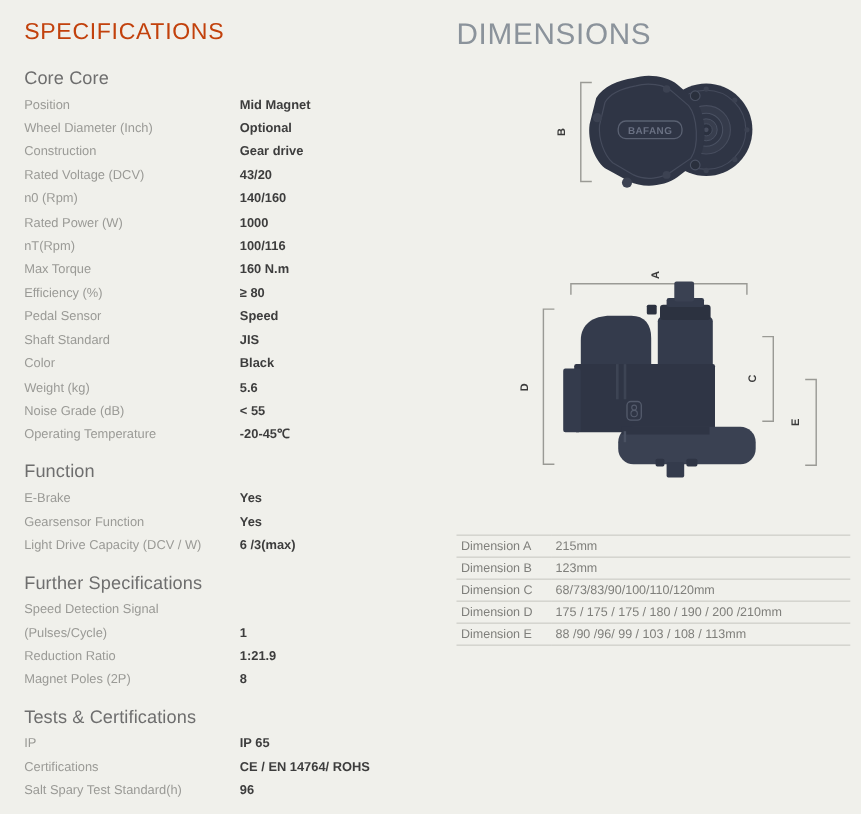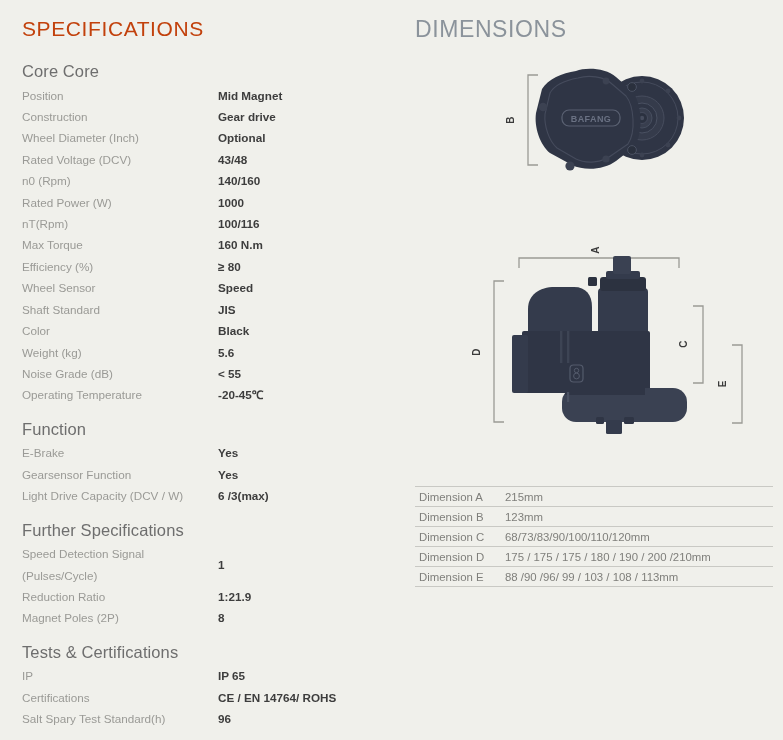--- a/index.html
+++ b/index.html
@@ -46,21 +46,21 @@
   .section-title {
     font-size: 16.5px;
     font-weight: 400;
     color: #6e6e6e;
     margin: 0 0 3px 0;
     line-height: 1.25;
     letter-spacing: 0.1px;
   }
   .spec-row {
     display: flex;
-    align-items: center;
+    align-items: flex-end;
     line-height: 21.4px;
     min-height: 21.4px;
   }
   .spec-label {
     width: 196px;
     flex: 0 0 196px;
     font-size: 11.7px;
     color: #9a9a96;
     font-weight: 400;
     padding-right: 4px;
@@ -80,21 +80,21 @@
     position: absolute;
     left: 410px;
     top: 0;
     width: 373px;
     height: 740px;
   }
   .dim-heading {
     position: absolute;
     left: 5px;
     top: 18px;
-    font-size: 23px;
+    font-size: 27px;
     font-weight: 400;
     color: #8b939b;
     letter-spacing: 0.6px;
     line-height: 1;
     margin: 0;
   }
   .figure {
     position: absolute;
   }
   #figure-top {
@@ -149,30 +149,30 @@
   <div class="spec-col">
     <h1 class="page-heading">SPECIFICATIONS</h1>
     <div id="spec-sections">
         <div class="section">
           <div class="section-title">Core Core</div>
           <div class="spec-row">
             <div class="spec-label">Position</div>
             <div class="spec-value">Mid Magnet</div>
           </div>
           <div class="spec-row">
+            <div class="spec-label">Wheel Diameter (Inch)</div>
+            <div class="spec-value">Optional</div>
+          </div>
+          <div class="spec-row">
             <div class="spec-label">Construction</div>
             <div class="spec-value">Gear drive</div>
           </div>
           <div class="spec-row">
-            <div class="spec-label">Wheel Diameter (Inch)</div>
-            <div class="spec-value">Optional</div>
-          </div>
-          <div class="spec-row">
             <div class="spec-label">Rated Voltage (DCV)</div>
-            <div class="spec-value">43/48</div>
+            <div class="spec-value">43/20</div>
           </div>
           <div class="spec-row">
             <div class="spec-label">n0 (Rpm)</div>
             <div class="spec-value">140/160</div>
           </div>
           <div class="spec-row">
             <div class="spec-label">Rated Power (W)</div>
             <div class="spec-value">1000</div>
           </div>
           <div class="spec-row">
@@ -181,21 +181,21 @@
           </div>
           <div class="spec-row">
             <div class="spec-label">Max Torque</div>
             <div class="spec-value">160 N.m</div>
           </div>
           <div class="spec-row">
             <div class="spec-label">Efficiency (%)</div>
             <div class="spec-value">≥ 80</div>
           </div>
           <div class="spec-row">
-            <div class="spec-label">Wheel Sensor</div>
+            <div class="spec-label">Pedal Sensor</div>
             <div class="spec-value">Speed</div>
           </div>
           <div class="spec-row">
             <div class="spec-label">Shaft Standard</div>
             <div class="spec-value">JIS</div>
           </div>
           <div class="spec-row">
             <div class="spec-label">Color</div>
             <div class="spec-value">Black</div>
           </div>

